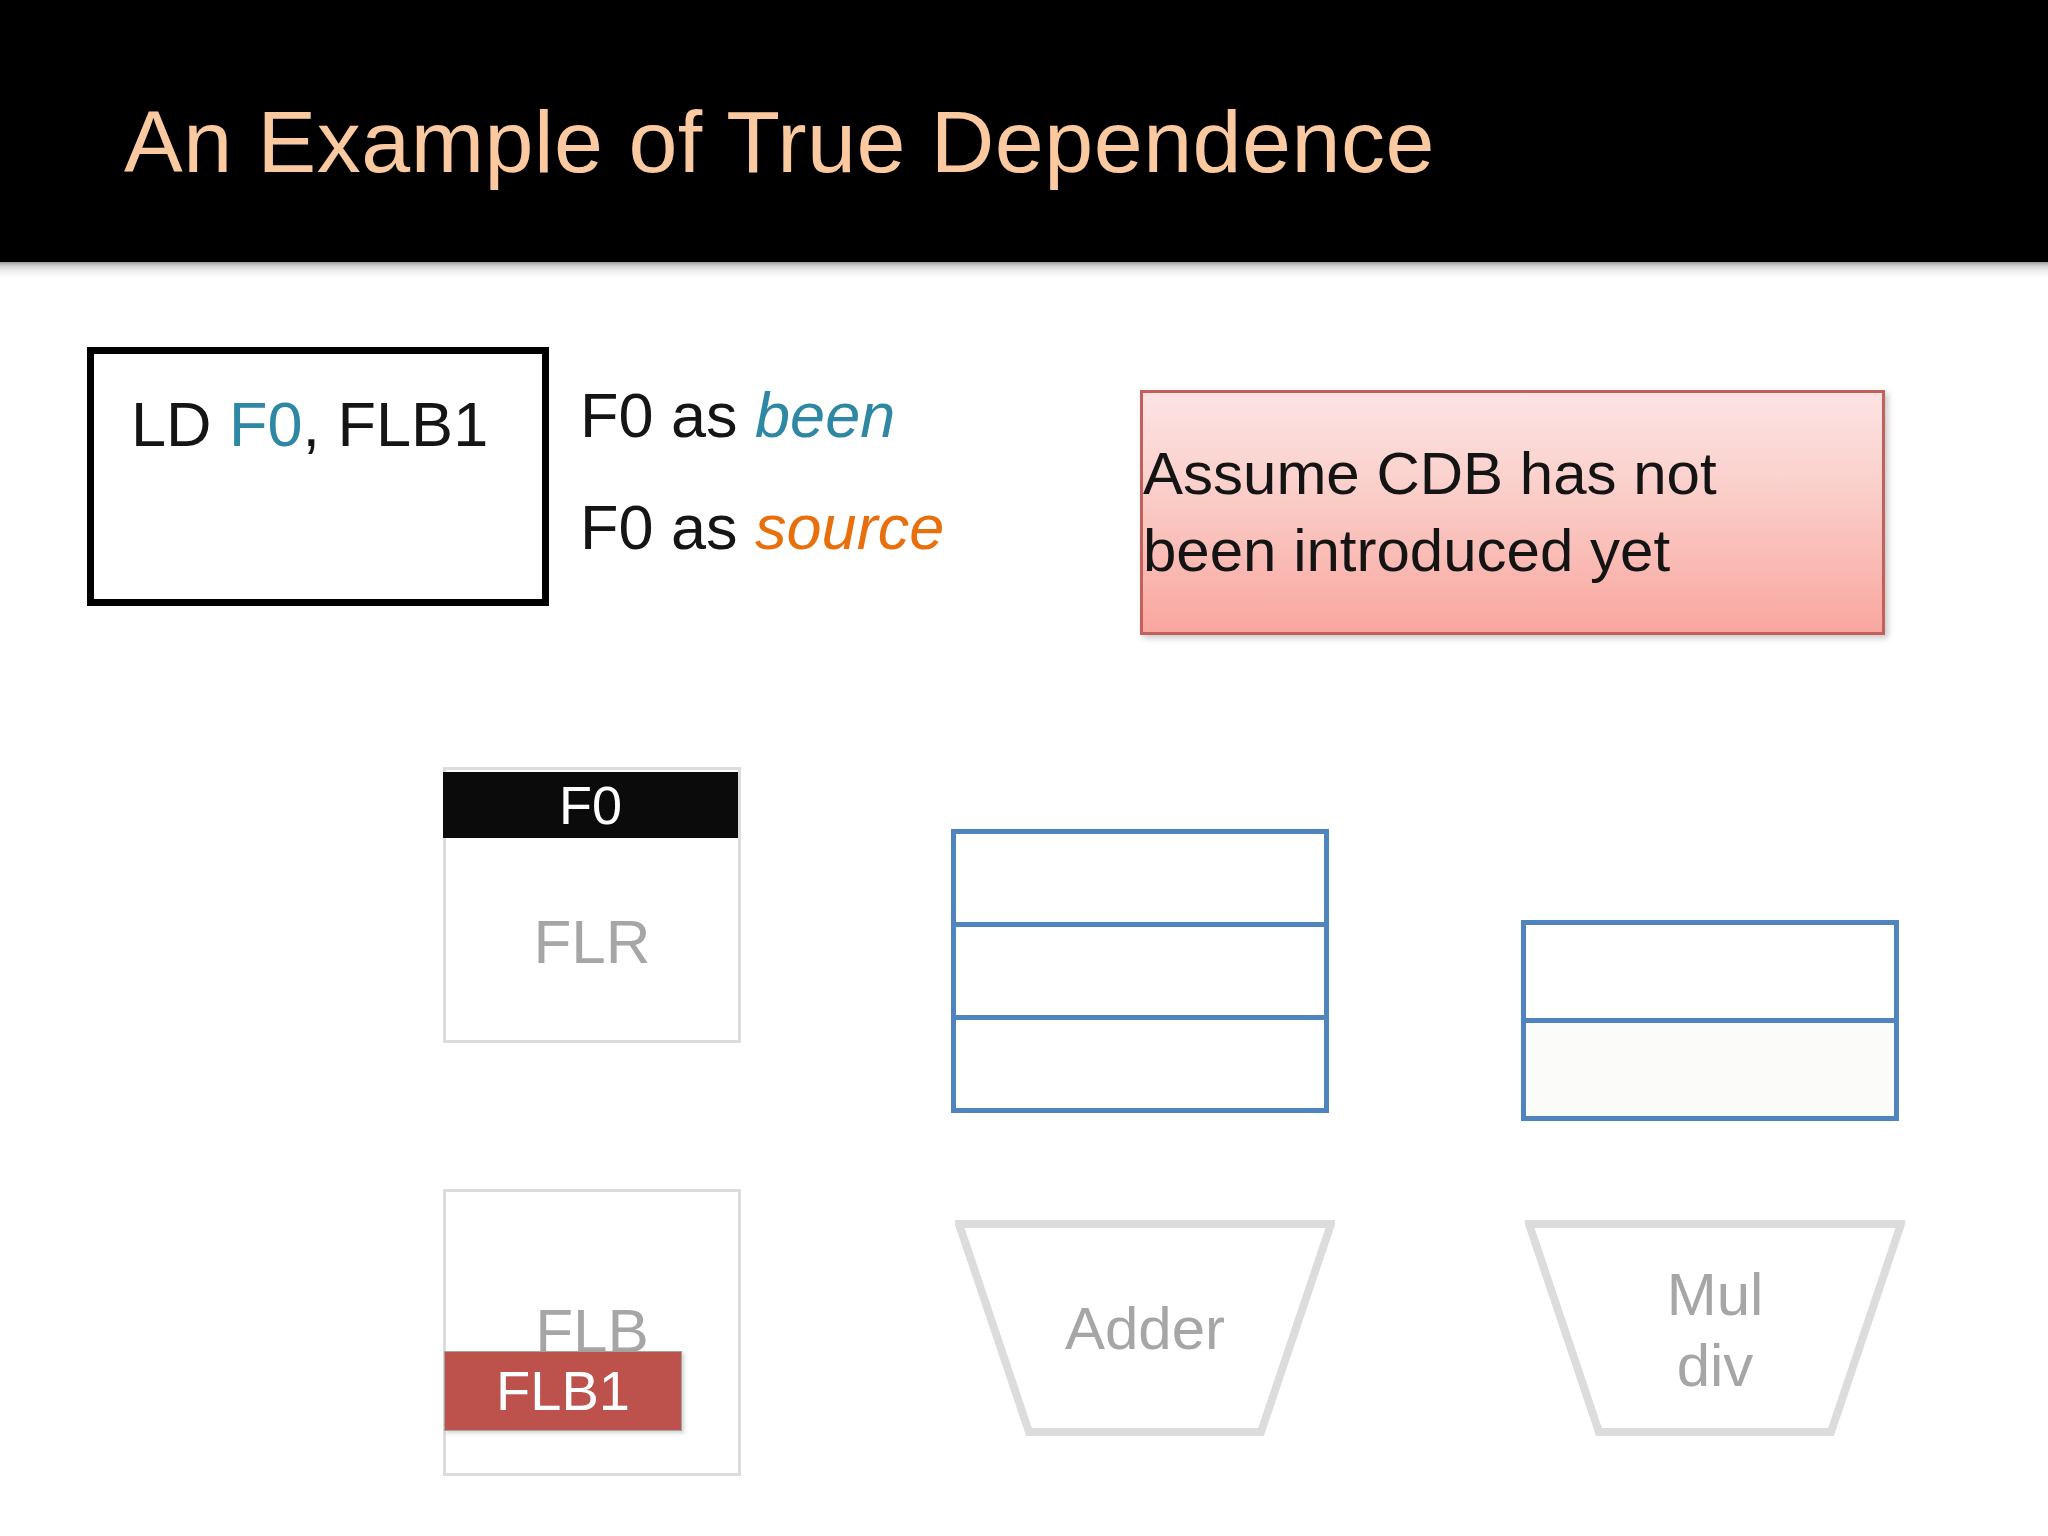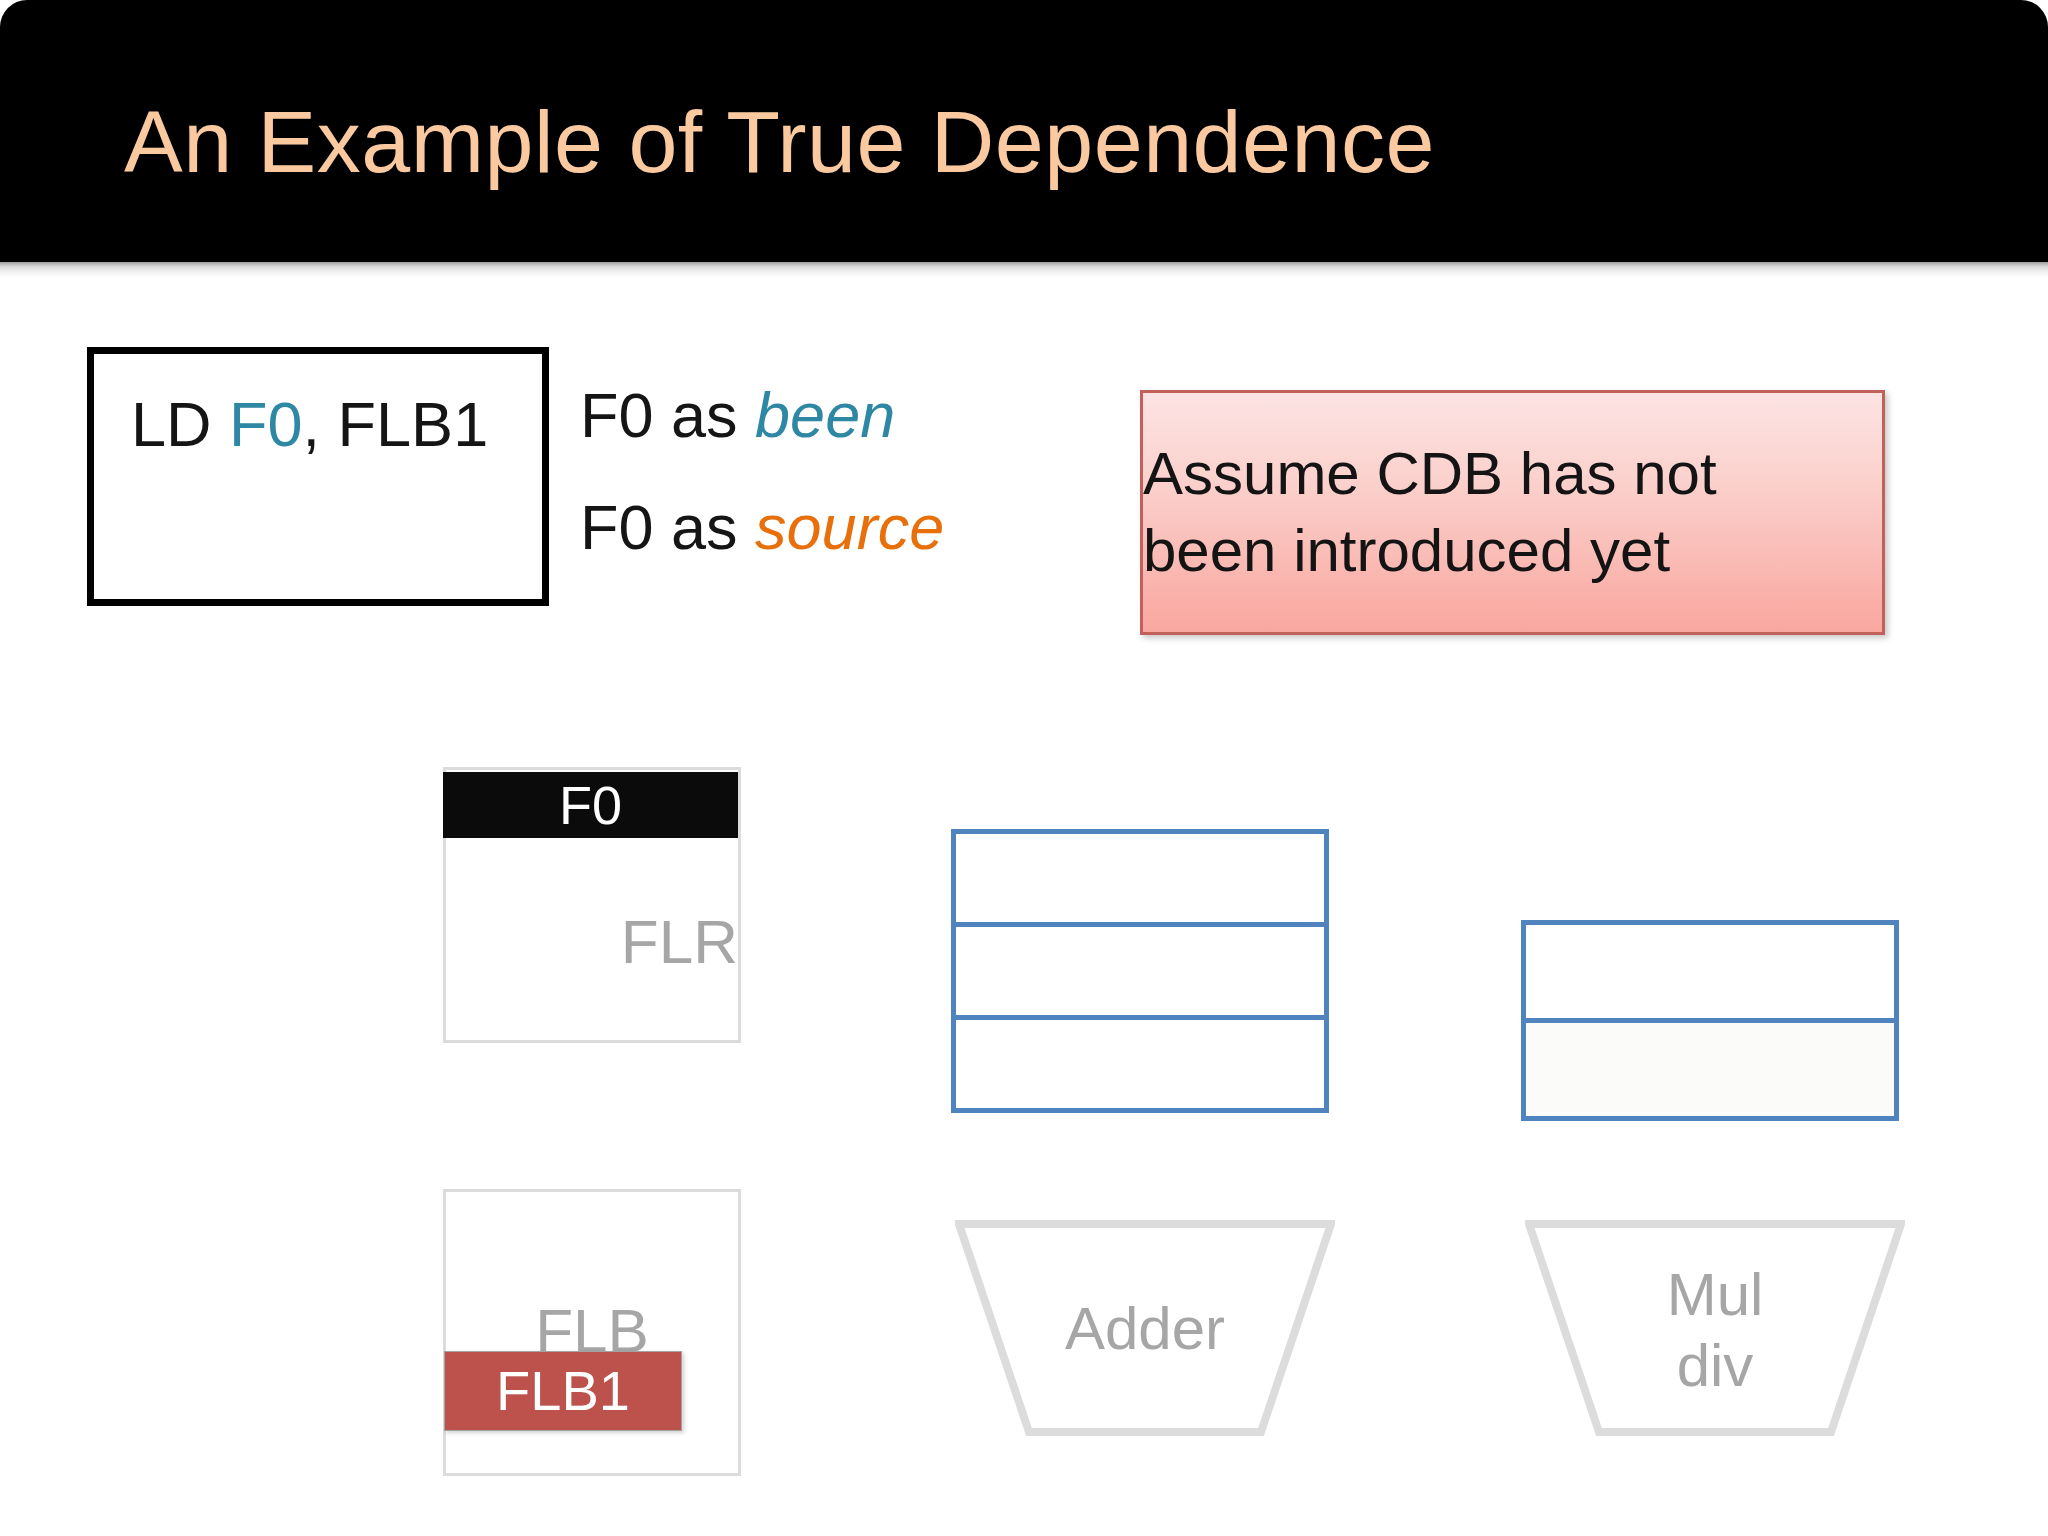--- a/index.html
+++ b/index.html
@@ -9,21 +9,20 @@
   }
   body {
     font-family: "Liberation Sans", sans-serif;
   }
   #slide {
     position: relative;
     width: 2048px;
     height: 1536px;
     background: #ffffff;
     overflow: hidden;
-    border-radius: 27px;
   }
 
   
   .title-band {
     position: absolute;
     left: 0;
     top: 0;
     width: 2048px;
     height: 262px;
     background: #000000;
@@ -121,21 +120,21 @@
     height: 276px;
     box-sizing: border-box;
     border: 3px solid #DCDCDC;
     background: #ffffff;
   }
   .flr-label {
     position: absolute;
     left: 0;
     right: 0;
     top: 136px;
-    text-align: right;
+    text-align: center;
     font-size: 62px;
     color: #A6A6A6;
   }
   .f0-bar {
     position: absolute;
     left: 443px;
     top: 772px;
     width: 295px;
     height: 66px;
     background: #0B0B0B;

